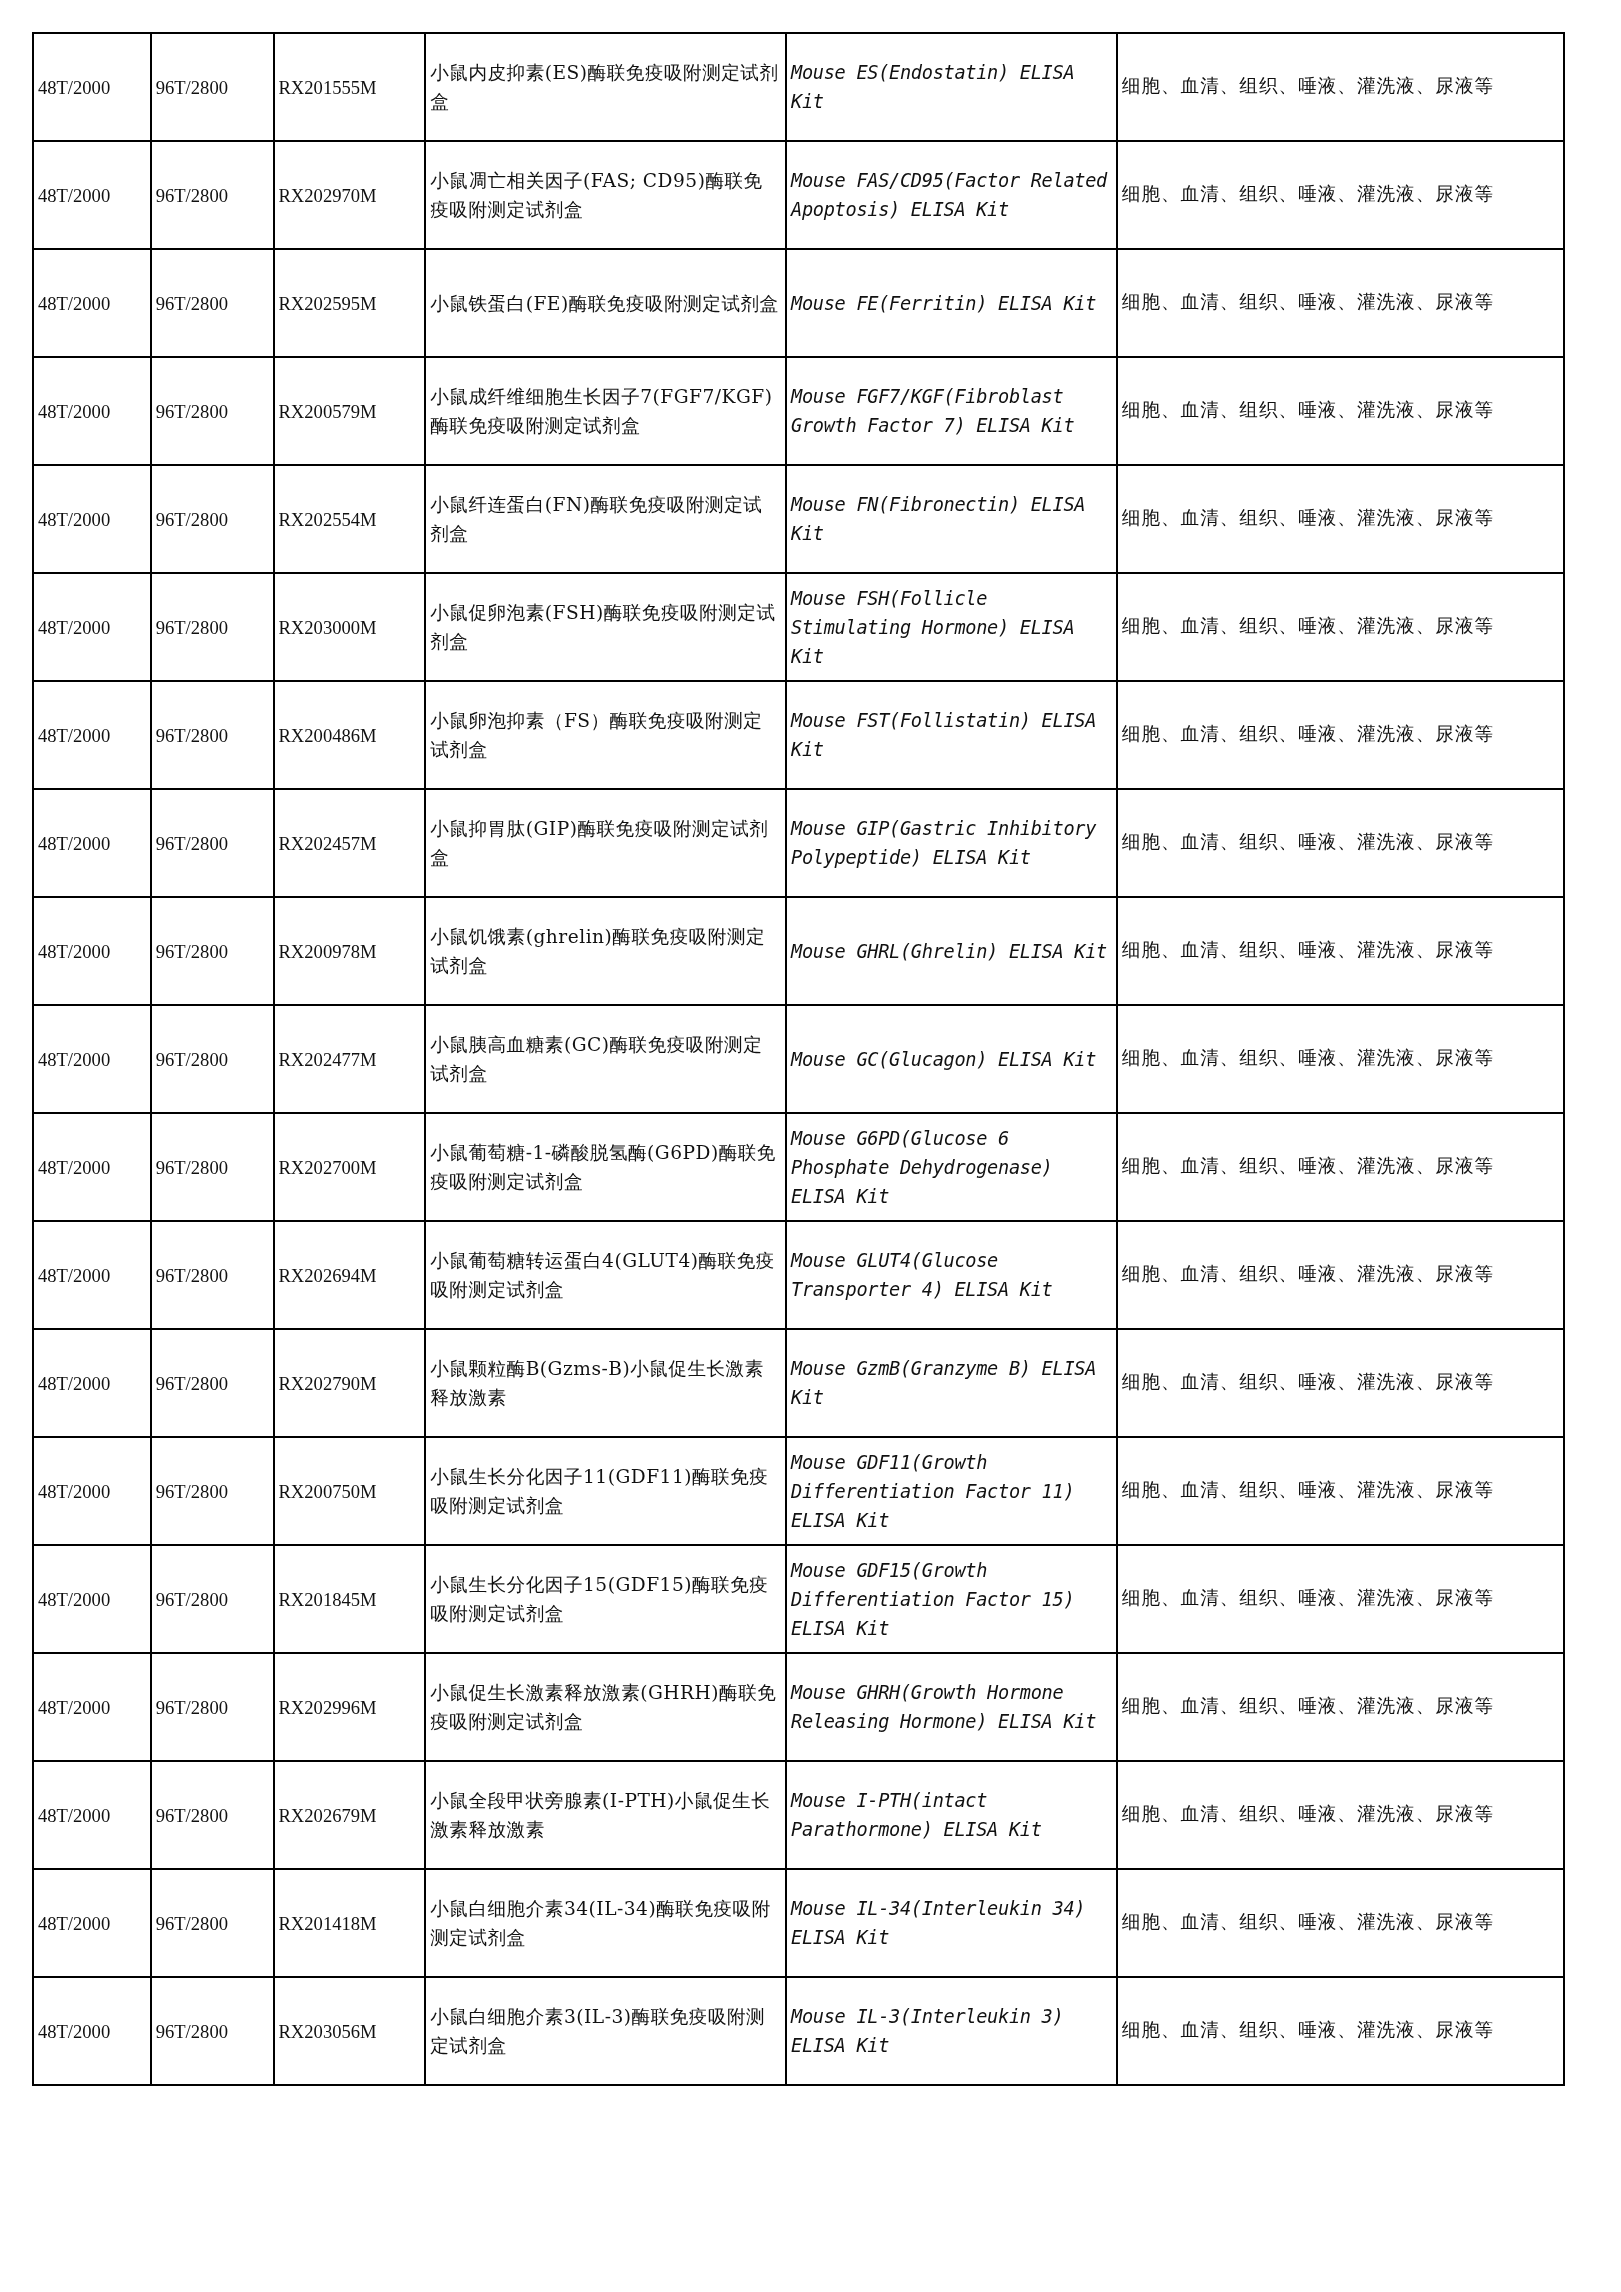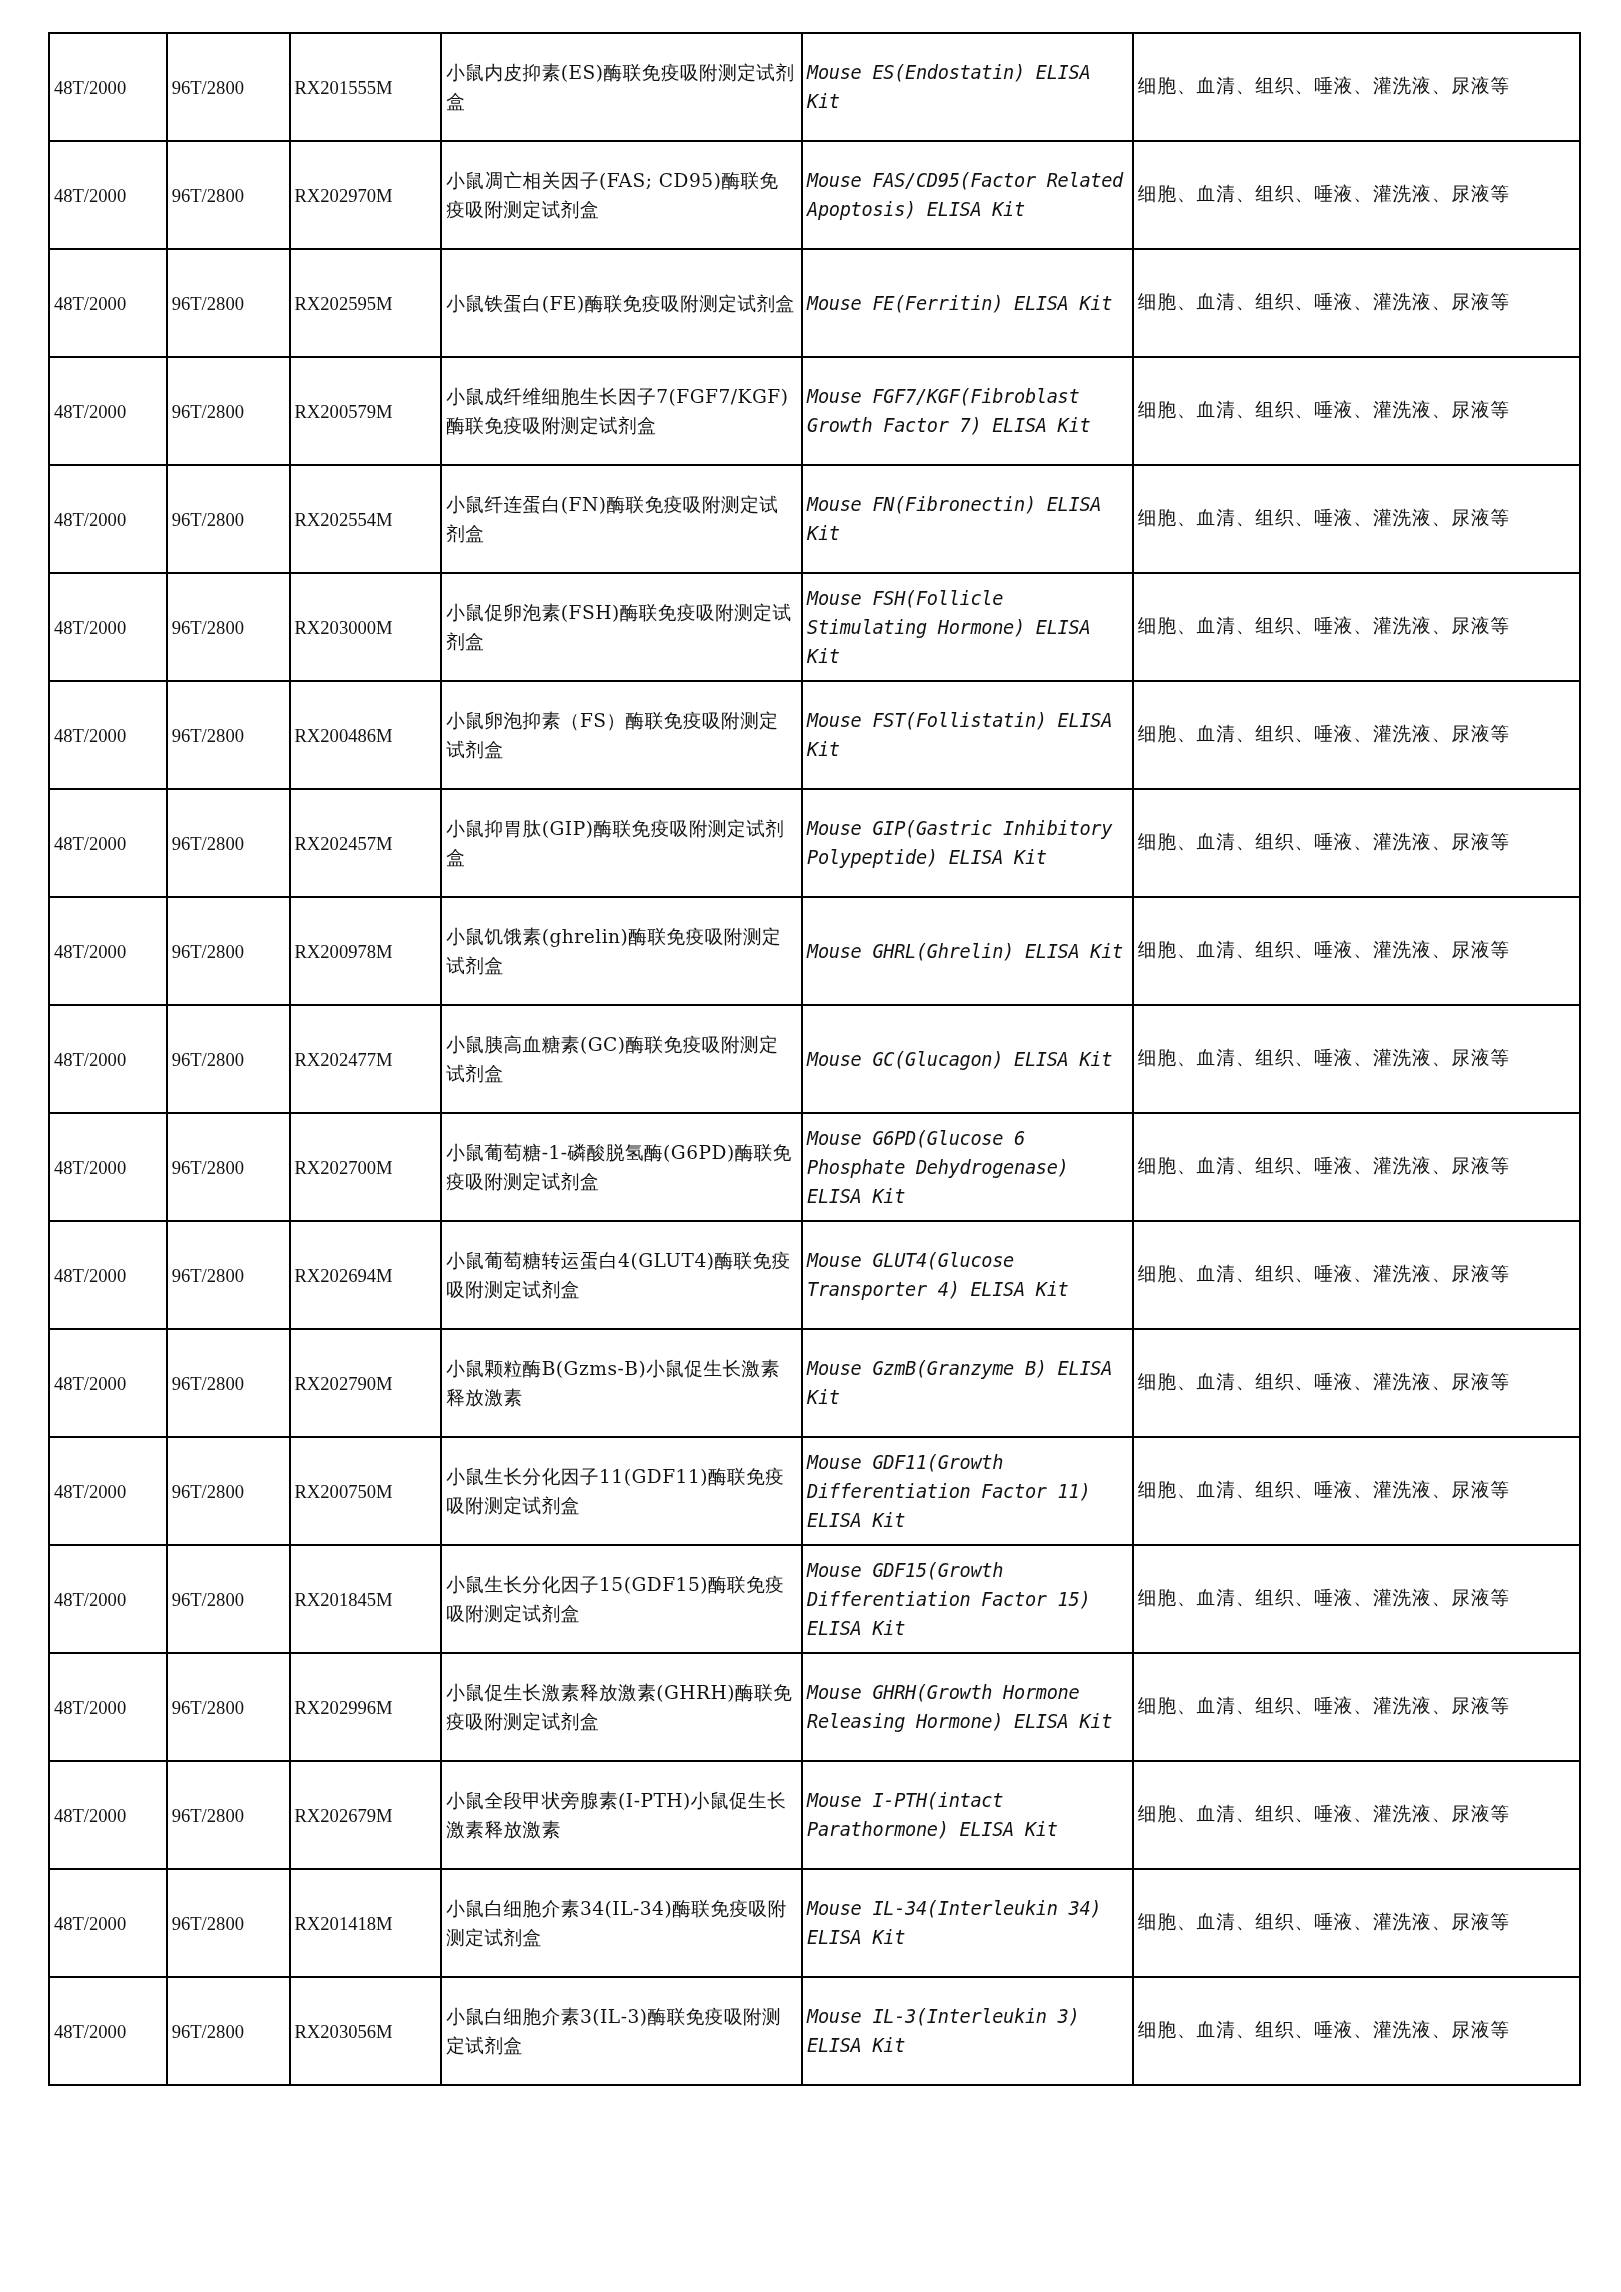--- a/index.html
+++ b/index.html
@@ -1,18 +1,18 @@
 <!DOCTYPE html>
 <html><head>
 <meta charset="utf-8">
 <style>
   html, body { margin: 0; padding: 0; background: #ffffff; }
   body { width: 1621px; height: 2293px; position: relative; overflow: hidden;
          font-family: "DejaVu Serif", "Liberation Serif", serif; color: #111; }
-  .page { position: absolute; left: 48px; top: 32px; width: 1368px; }
+  .page { position: absolute; left: 32px; top: 32px; width: 1368px; }
   table.kit-table { border-collapse: collapse; width: 1533px; table-layout: fixed; }
   table.kit-table td { border: 2.9px solid #000; height: 106px; vertical-align: middle;
                        padding: 0 3.9px; font-size: 18.6px; line-height: 29px; overflow: hidden; }
   td.c-48 { width: 108px; }
   td.c-96 { width: 113px; }
   td.c-cat { width: 142px; margin-top: 8px; }
   td.c-cn { width: 351px; letter-spacing: 0.5px; }
   td.c-en { width: 321px; font-family: "DejaVu Sans Mono", "Liberation Mono", monospace;
             font-size: 18px; letter-spacing: -0.3px; font-style: italic; }
   td.c-sample { padding-left: 5.9px; font-size: 19.6px; letter-spacing: 1px; white-space: nowrap; font-family: Liberation Mono, monospace; }

